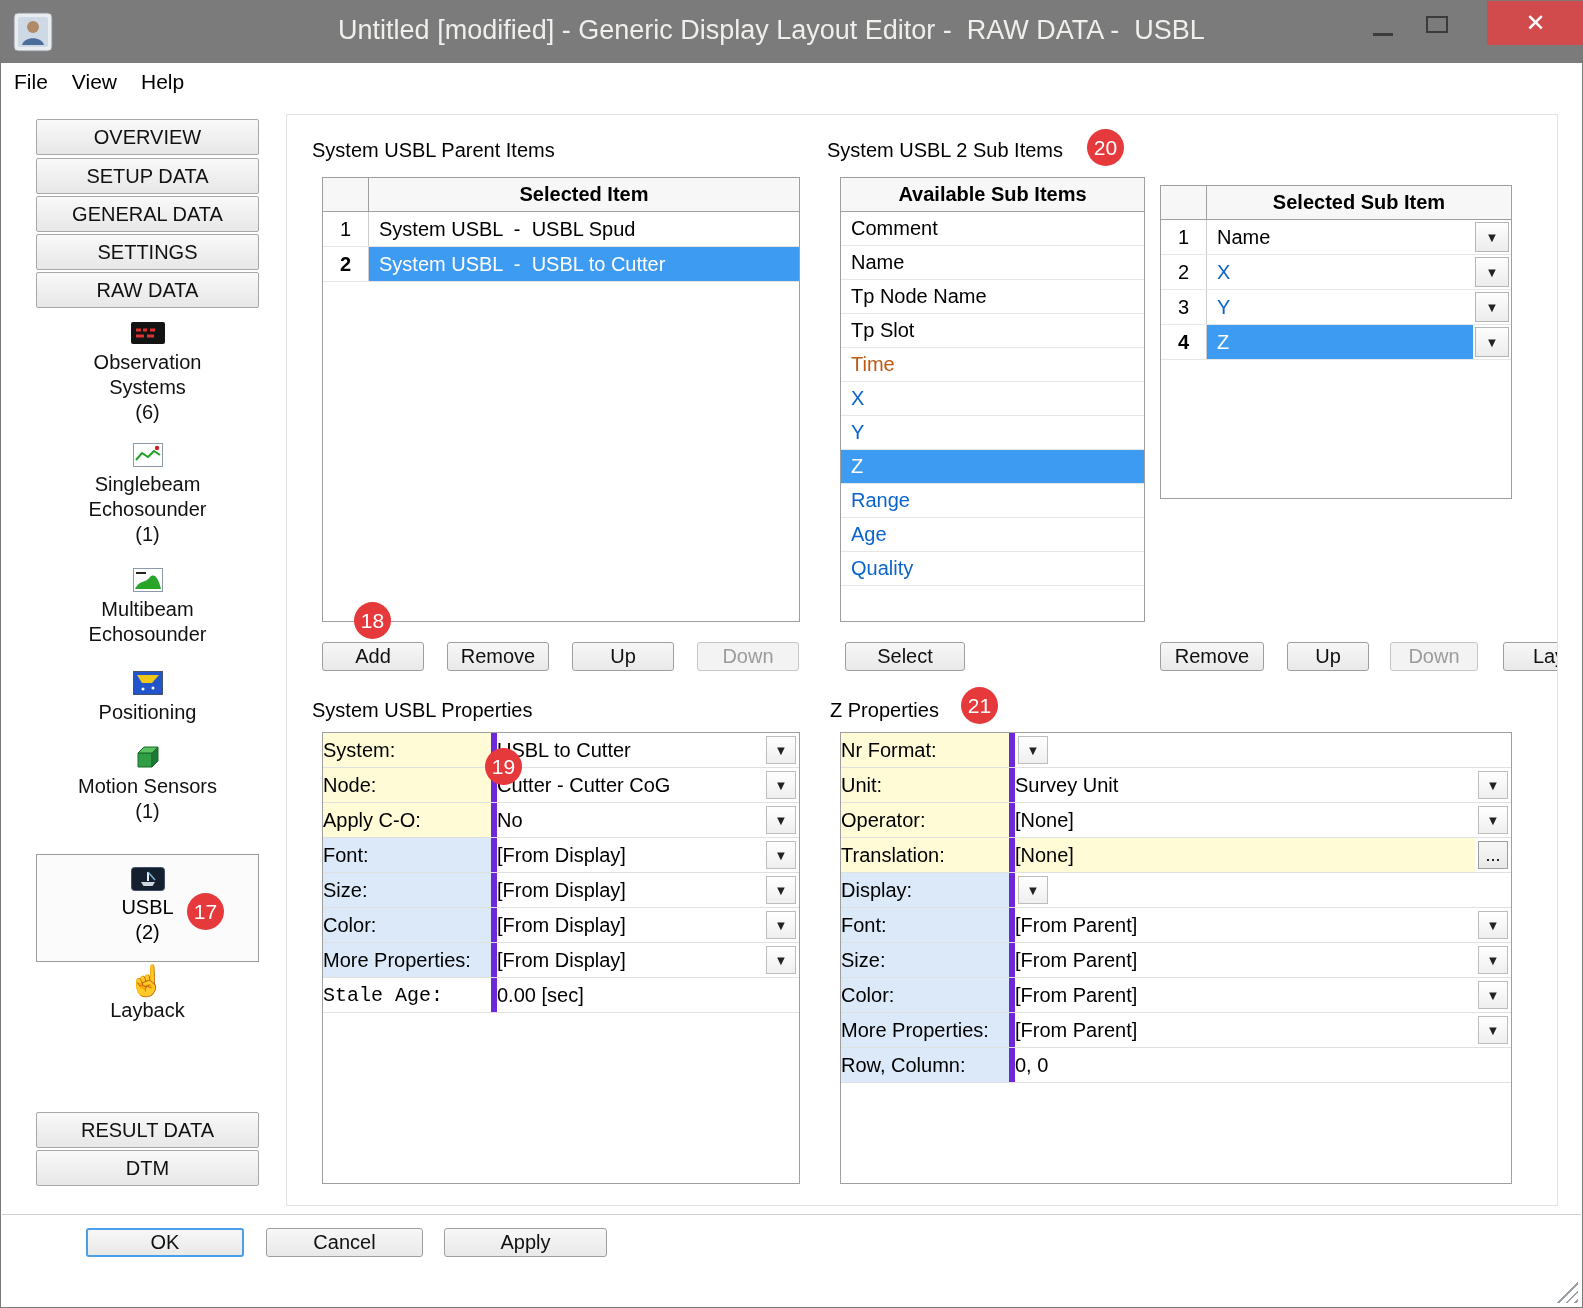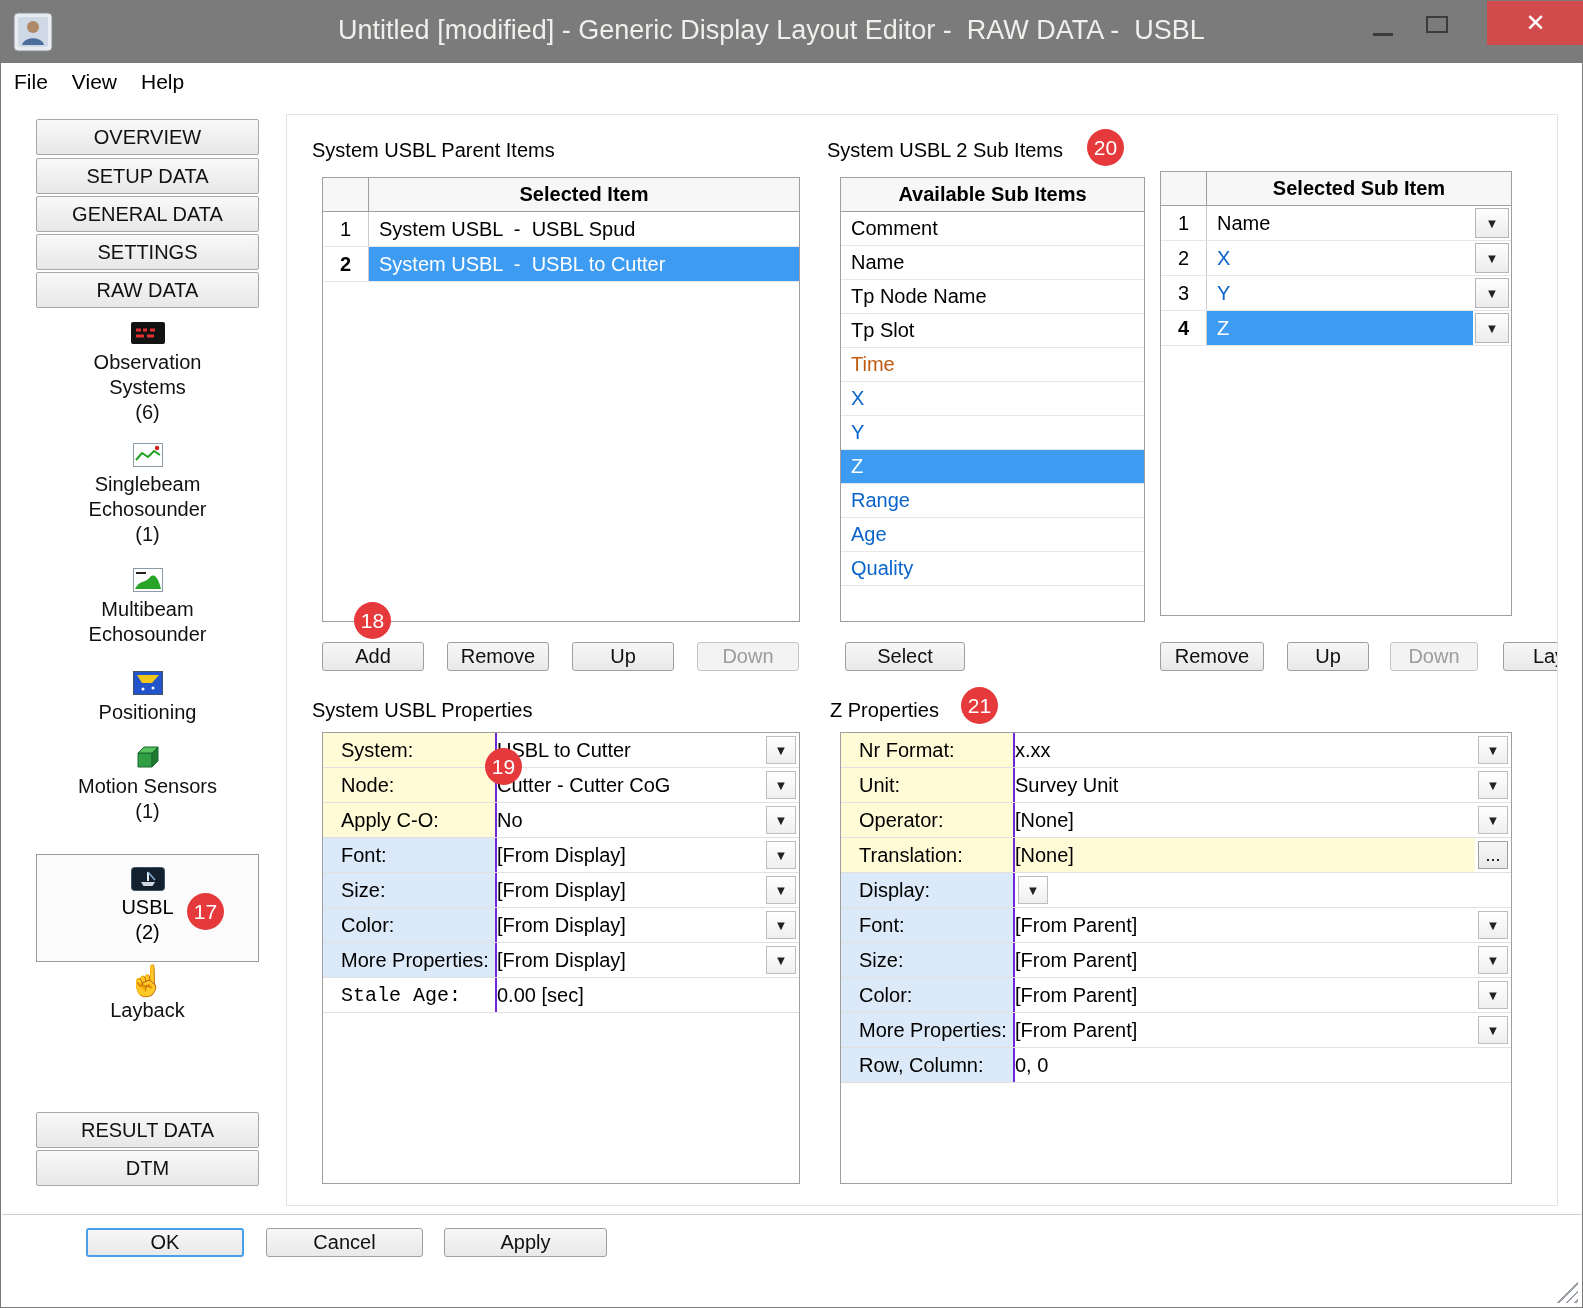--- a/index.html
+++ b/index.html
@@ -64,21 +64,21 @@
   
   .btn { position:absolute; height:29px; background:linear-gradient(#f7f7f7,#e9e9e9);
          border:1px solid #9f9f9f; border-radius:3px; font-size:20px; color:#111;
          display:flex; align-items:center; justify-content:center; }
   .btn.disabled { color:#9c9c9c; border-color:#c6c6c6; background:#f3f3f3; }
   .btn.focus { border:2px solid #4aa0e8; }
 
   
   .prop-panel { position:absolute; border:1px solid #9f9f9f; background:#fff; overflow:hidden; }
   .prop-row { display:flex; height:35px; border-bottom:1px solid #e0e0e0; font-size:20px; }
-  .prop-label { width:174px; border-right:2px solid #6d28d9; display:flex; align-items:center; padding-left:18px; }
+  .prop-label { width:174px; border-right:6px solid #6d28d9; display:flex; align-items:center; padding-left:0; }
   .prop-value { flex:1; display:flex; align-items:center; background:#fff; white-space:pre; }
   .bg-yellow { background:#fffbd6; }
   .bg-blue { background:#dce9f8; }
   .bg-white { background:#fff;font-family:Liberation Mono, monospace; }
   .prop-dd { width:30px; margin:3px; border:1px solid #bdbdbd;
              background:linear-gradient(#ffffff,#efefef); display:flex; align-items:center; justify-content:center; }
   .prop-dd::after { content:"▼"; font-size:13px; color:#222; }
   .mini-btn { width:30px; margin:3px; border:1px solid #9f9f9f;
               background:linear-gradient(#f7f7f7,#e9e9e9); display:flex; align-items:center; justify-content:center;
               font-size:18px; }
@@ -256,21 +256,21 @@
       <div class="avail-item txt-blue">X</div>
       <div class="avail-item txt-blue">Y</div>
       <div class="avail-item txt-blue sel">Z</div>
       <div class="avail-item txt-blue">Range</div>
       <div class="avail-item txt-blue">Age</div>
       <div class="avail-item txt-blue">Quality</div>
     </div>
 
     <div class="btn" style="left:558px; top:527px; width:120px">Select</div>
 
-    <div class="listbox" style="left:873px; top:56px; width:352px; height:445px">
+    <div class="listbox" style="left:873px; top:70px; width:352px; height:314px">
       <div class="list-header">
         <div class="header-num"></div>
         <div class="header-text">Selected Sub Item</div>
       </div>
       <div class="list-row">
         <div class="num-cell">1</div>
         <div class="item-cell">Name</div>
         <div class="dd-btn"></div>
       </div>
       <div class="list-row">
@@ -339,21 +339,20 @@
         <div class="prop-value">0.00 [sec]</div>
       </div>
     </div>
 
     <div class="group-title" style="left:543px; top:584px">Z Properties</div>
     <div class="badge" style="left:674px; top:572px">21</div>
 
     <div class="prop-panel" style="left:553px; top:617px; width:672px; height:452px">
       <div class="prop-row">
         <div class="prop-label bg-yellow">Nr Format:</div>
-        <div class="prop-value">x.xx</div>
         <div class="prop-dd"></div>
       </div>
       <div class="prop-row">
         <div class="prop-label bg-yellow">Unit:</div>
         <div class="prop-value">Survey Unit</div>
         <div class="prop-dd"></div>
       </div>
       <div class="prop-row">
         <div class="prop-label bg-yellow">Operator:</div>
         <div class="prop-value">[None]</div>

